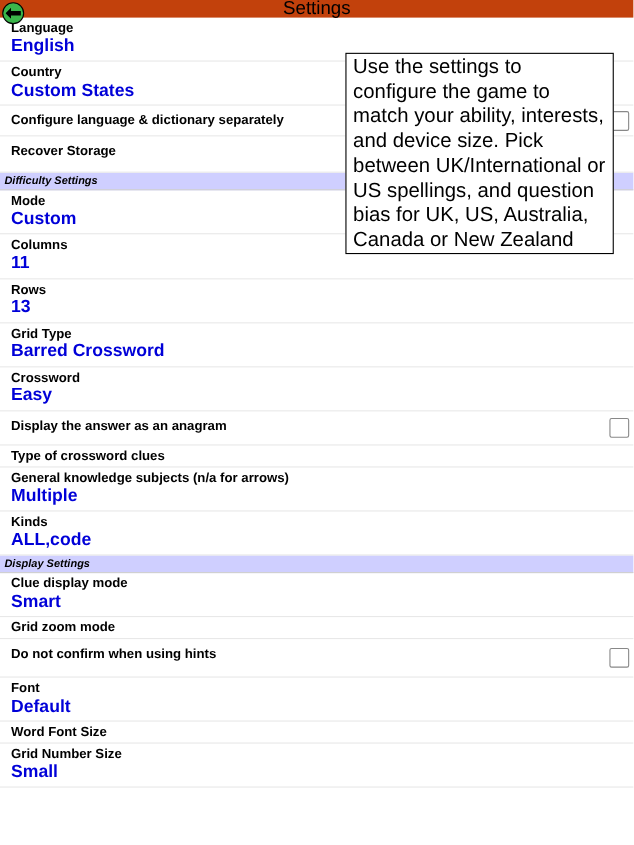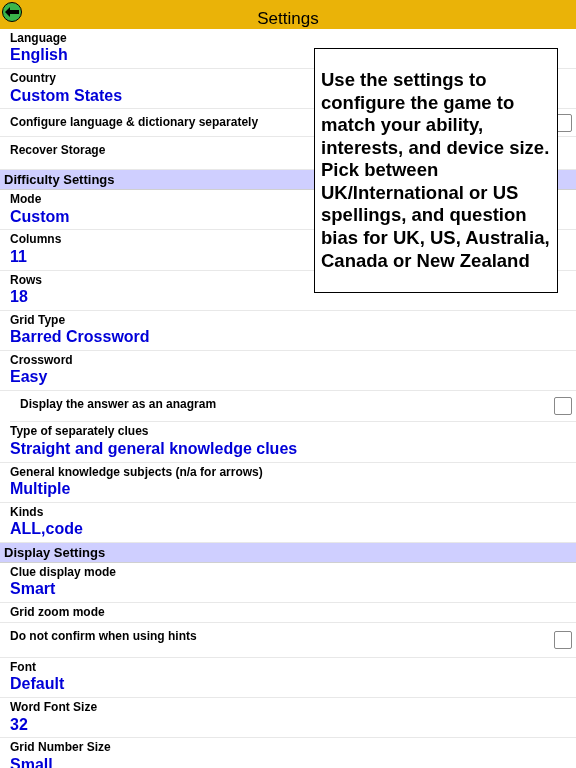--- a/index.html
+++ b/index.html
@@ -5,24 +5,24 @@
   * { box-sizing: border-box; margin: 0; padding: 0; }
   body {
     font-family: Arial, Helvetica, sans-serif;
     background: #ffffff;
     width: 576px;
     height: 768px;
     overflow: hidden;
     position: relative;
   }
   .title-bar {
-    background: #eab308;
-    height: 29px;
+    background: #c2410c;
+    height: 16px;
     display: flex;
-    align-items: flex-end;
+    align-items: center;
     position: relative;
   }
   .back-btn {
     position: absolute;
     left: 2px;
     top: 2px;
     width: 20px;
     height: 20px;
     border-radius: 50%;
     background: #3ab54a;
@@ -34,25 +34,26 @@
   }
   .back-btn svg { width: 14px; height: 10px; }
   .title-text {
     flex: 1;
     text-align: center;
     font-size: 17px;
     color: #000;
   }
   .section-header {
     background: #cfcfff;
-    font-size: 13px;
+    font-size: 10px;
     font-weight: bold;
     color: #000;
     padding: 2px 4px;
     border-bottom: 1px solid #d0d0d0;
+    font-style: italic;
   }
   .row {
     border-bottom: 1px solid #e8e8e8;
     padding: 2px 10px 2px 10px;
     position: relative;
   }
   .row-label {
     font-size: 12px;
     font-weight: bold;
     color: #000;
@@ -75,26 +76,25 @@
     border-radius: 2px;
     background: #fff;
   }
   .popover {
     position: absolute;
     left: 314px;
     top: 48px;
     width: 244px;
     border: 1px solid #000;
     background: #fff;
-    padding: 20px 6px;
+    padding: 0 6px;
     font-size: 18.5px;
     line-height: 1.22;
     color: #000;
     z-index: 10;
-    font-weight: bold;
   }
 </style>
 </head>
 <body>
 
 <div class="title-bar">
   <div class="back-btn">
     <svg viewBox="0 0 14 10">
       <path d="M5 0 L0 5 L5 10 L5 7 L14 7 L14 3 L5 3 Z" fill="#000"></path>
     </svg>
@@ -123,37 +123,36 @@
 <div class="row">
   <div class="row-label">Mode</div>
   <div class="row-value">Custom</div>
 </div>
 <div class="row">
   <div class="row-label">Columns</div>
   <div class="row-value">11</div>
 </div>
 <div class="row">
   <div class="row-label">Rows</div>
-  <div class="row-value">18</div>
+  <div class="row-value">13</div>
 </div>
 <div class="row">
   <div class="row-label">Grid Type</div>
   <div class="row-value">Barred Crossword</div>
 </div>
 <div class="row">
   <div class="row-label">Crossword</div>
   <div class="row-value">Easy</div>
 </div>
-<div class="row" style="padding-top:6px;padding-bottom:10px;margin-left:10px;">
+<div class="row" style="padding-top:6px;padding-bottom:10px;">
   <div class="row-label">Display the answer as an anagram</div>
   <div class="checkbox"></div>
 </div>
 <div class="row">
-  <div class="row-label">Type of separately clues</div>
-  <div class="row-value">Straight and general knowledge clues</div>
+  <div class="row-label">Type of crossword clues</div>
 </div>
 <div class="row">
   <div class="row-label">General knowledge subjects (n/a for arrows)</div>
   <div class="row-value">Multiple</div>
 </div>
 <div class="row">
   <div class="row-label">Kinds</div>
   <div class="row-value">ALL,code</div>
 </div>
 
@@ -169,20 +168,19 @@
 <div class="row" style="padding-top:6px;padding-bottom:14px;">
   <div class="row-label">Do not confirm when using hints</div>
   <div class="checkbox"></div>
 </div>
 <div class="row">
   <div class="row-label">Font</div>
   <div class="row-value">Default</div>
 </div>
 <div class="row">
   <div class="row-label">Word Font Size</div>
-  <div class="row-value">32</div>
 </div>
 <div class="row">
   <div class="row-label">Grid Number Size</div>
   <div class="row-value">Small</div>
 </div>
 
 <div class="popover">Use the settings to configure the game to match your ability, interests, and device size. Pick between UK/International or US spellings, and question bias for UK, US, Australia, Canada or New Zealand</div>
 
 </body></html>

